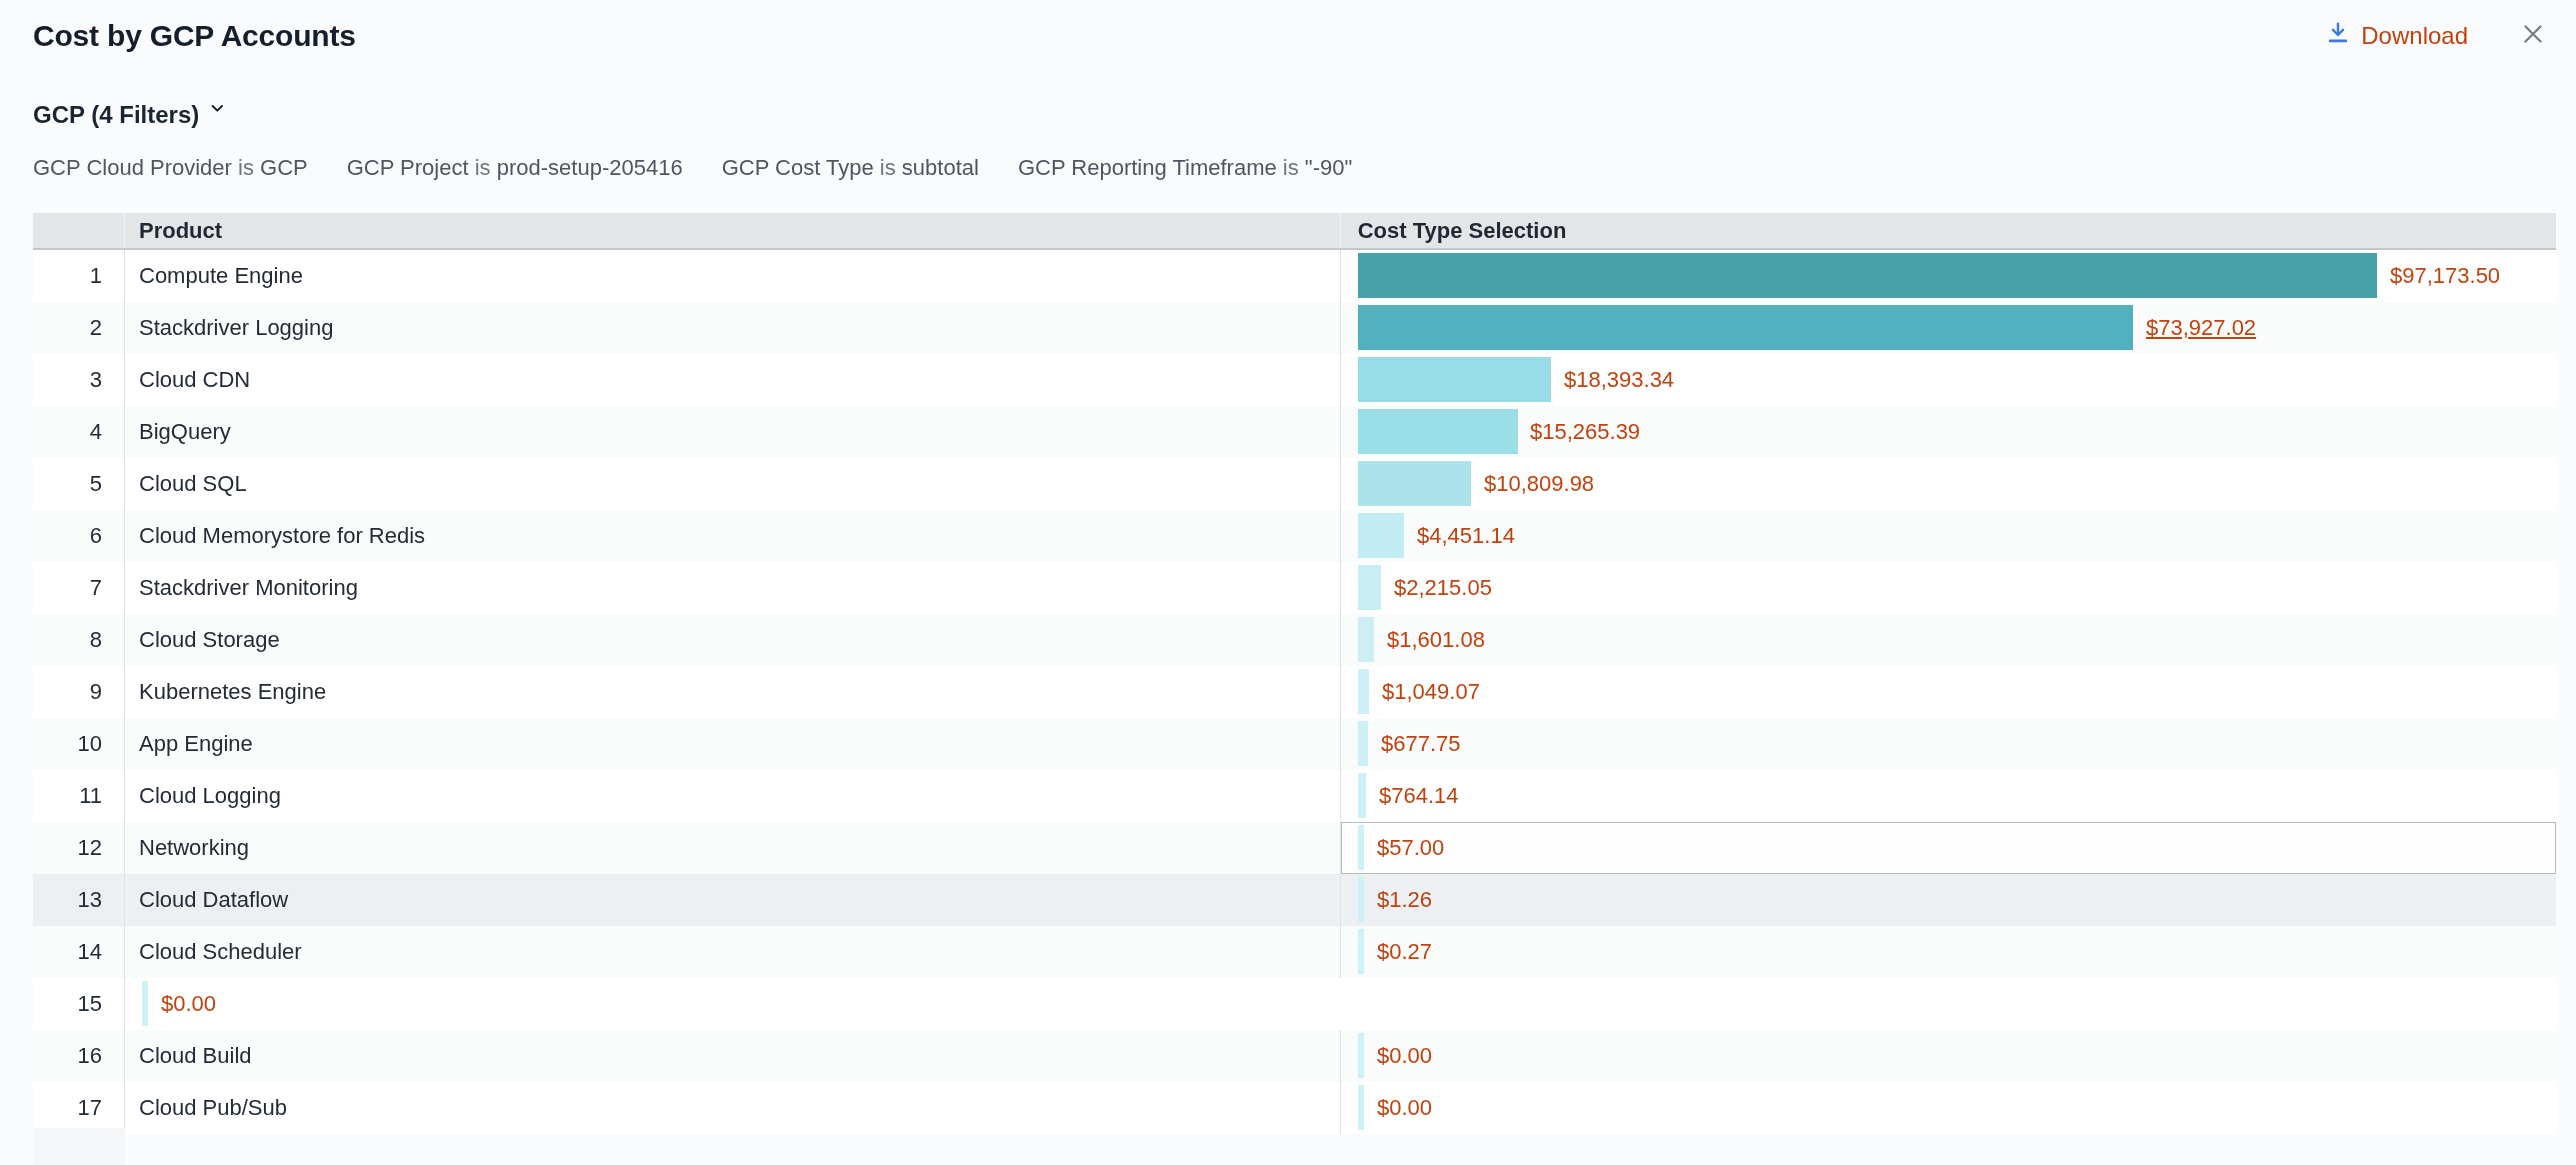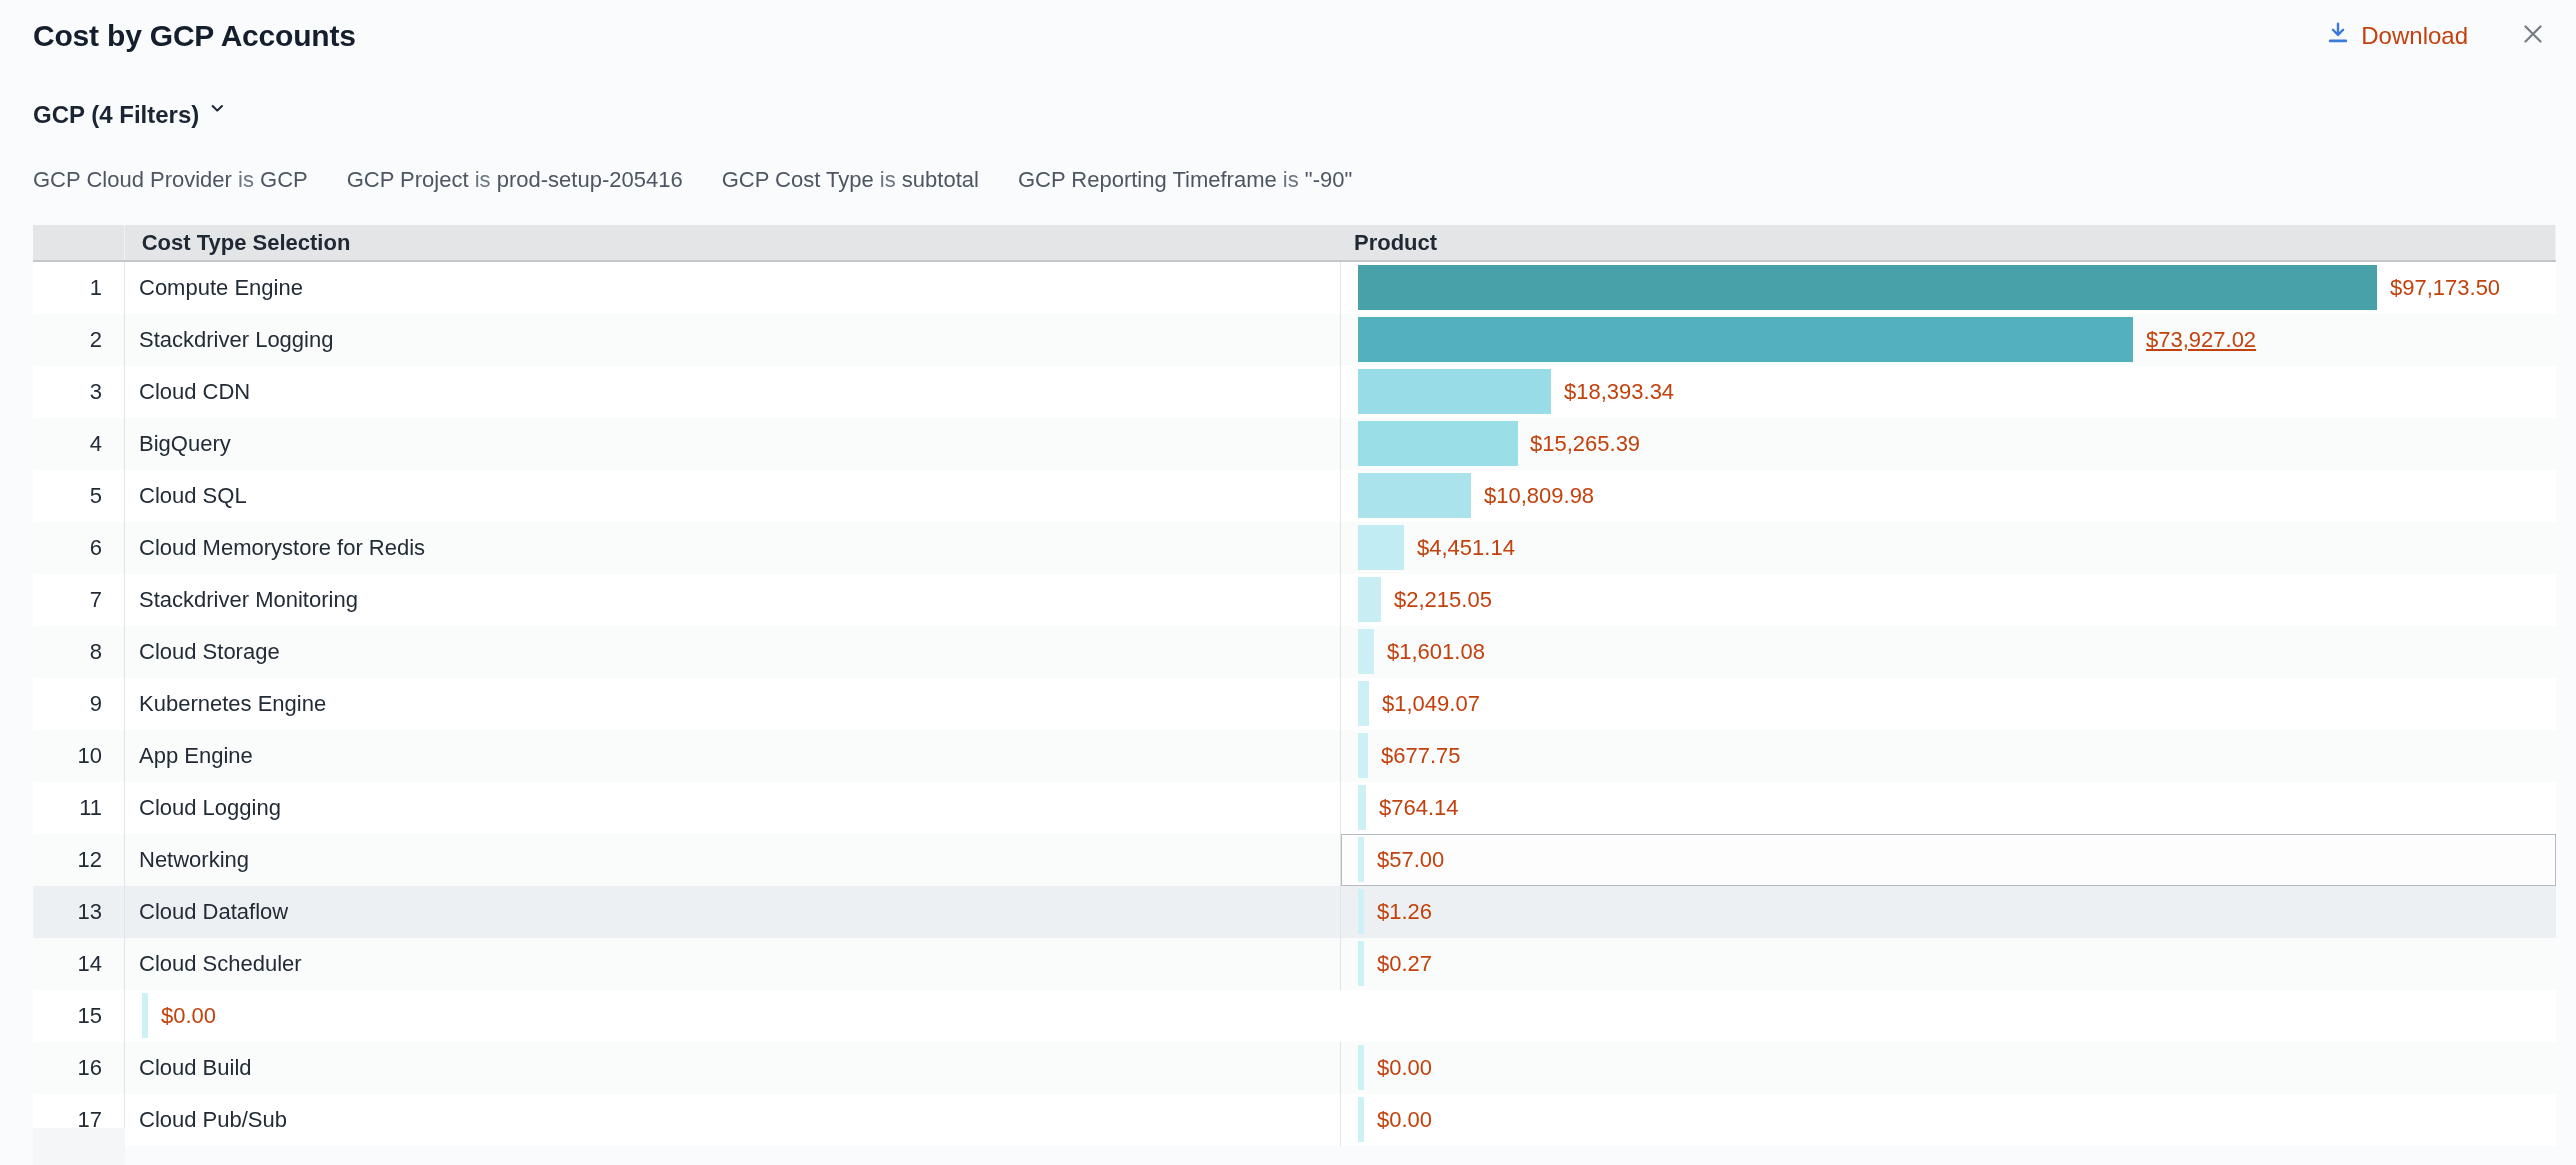--- a/index.html
+++ b/index.html
@@ -24,21 +24,21 @@
     background:none; border:none; font-family:inherit;
   }
   .icon-btn { background:none; border:none; cursor:pointer; display:flex; align-items:center; }
   
   .filter-summary {
     margin:41px 0 0 33px; display:flex; gap:8.4px;
     font-size:24px; font-weight:600; color:#1b2433; line-height:32px; cursor:pointer;
     background:none; border:none; font-family:inherit;
   }
   .filter-row {
-    margin:34px 0 0 33px; display:flex; gap:39px;
+    margin:22px 0 0 33px; display:flex; gap:39px;
     font-size:22px; line-height:30px; color:#525c67;
   }
   .filter-item { white-space:nowrap; }
   .f-name { font-weight:500; color:#4d5662; }
   .f-op   { font-weight:400; color:#6e7681; }
   .f-val  { font-weight:400; color:#4d5662; }
   
   .table-wrap { margin:30px 0 0 33px; width:2523px; }
   .thead {
     display:flex; height:37px; background:#e3e5e7;
@@ -107,22 +107,22 @@
 <div class="filter-row">
     <div class="filter-item"><span class="f-name">GCP Cloud Provider</span> <span class="f-op">is</span> <span class="f-val">GCP</span></div>
     <div class="filter-item"><span class="f-name">GCP Project</span> <span class="f-op">is</span> <span class="f-val">prod-setup-205416</span></div>
     <div class="filter-item"><span class="f-name">GCP Cost Type</span> <span class="f-op">is</span> <span class="f-val">subtotal</span></div>
     <div class="filter-item"><span class="f-name">GCP Reporting Timeframe</span> <span class="f-op">is</span> <span class="f-val">"-90"</span></div>
   </div>
 
 <div class="table-wrap">
   <div class="thead">
     <div class="hcell h-num"></div>
+    <div class="hcell h-prod">Product</div>
     <div class="hcell h-cost">Cost Type Selection</div>
-    <div class="hcell h-prod">Product</div>
   </div>
   <div class="tbody">
       <div class="trow">
         <div class="cell num">1</div>
         <div class="cell prod">Compute Engine</div>
         <div class="cell cost">
           <div class="bar" style="width: 1019px; background: rgb(72, 160, 168);"></div>
           <div class="val" style="left: 1049px;">$97,173.50</div>
         </div>
       </div>

